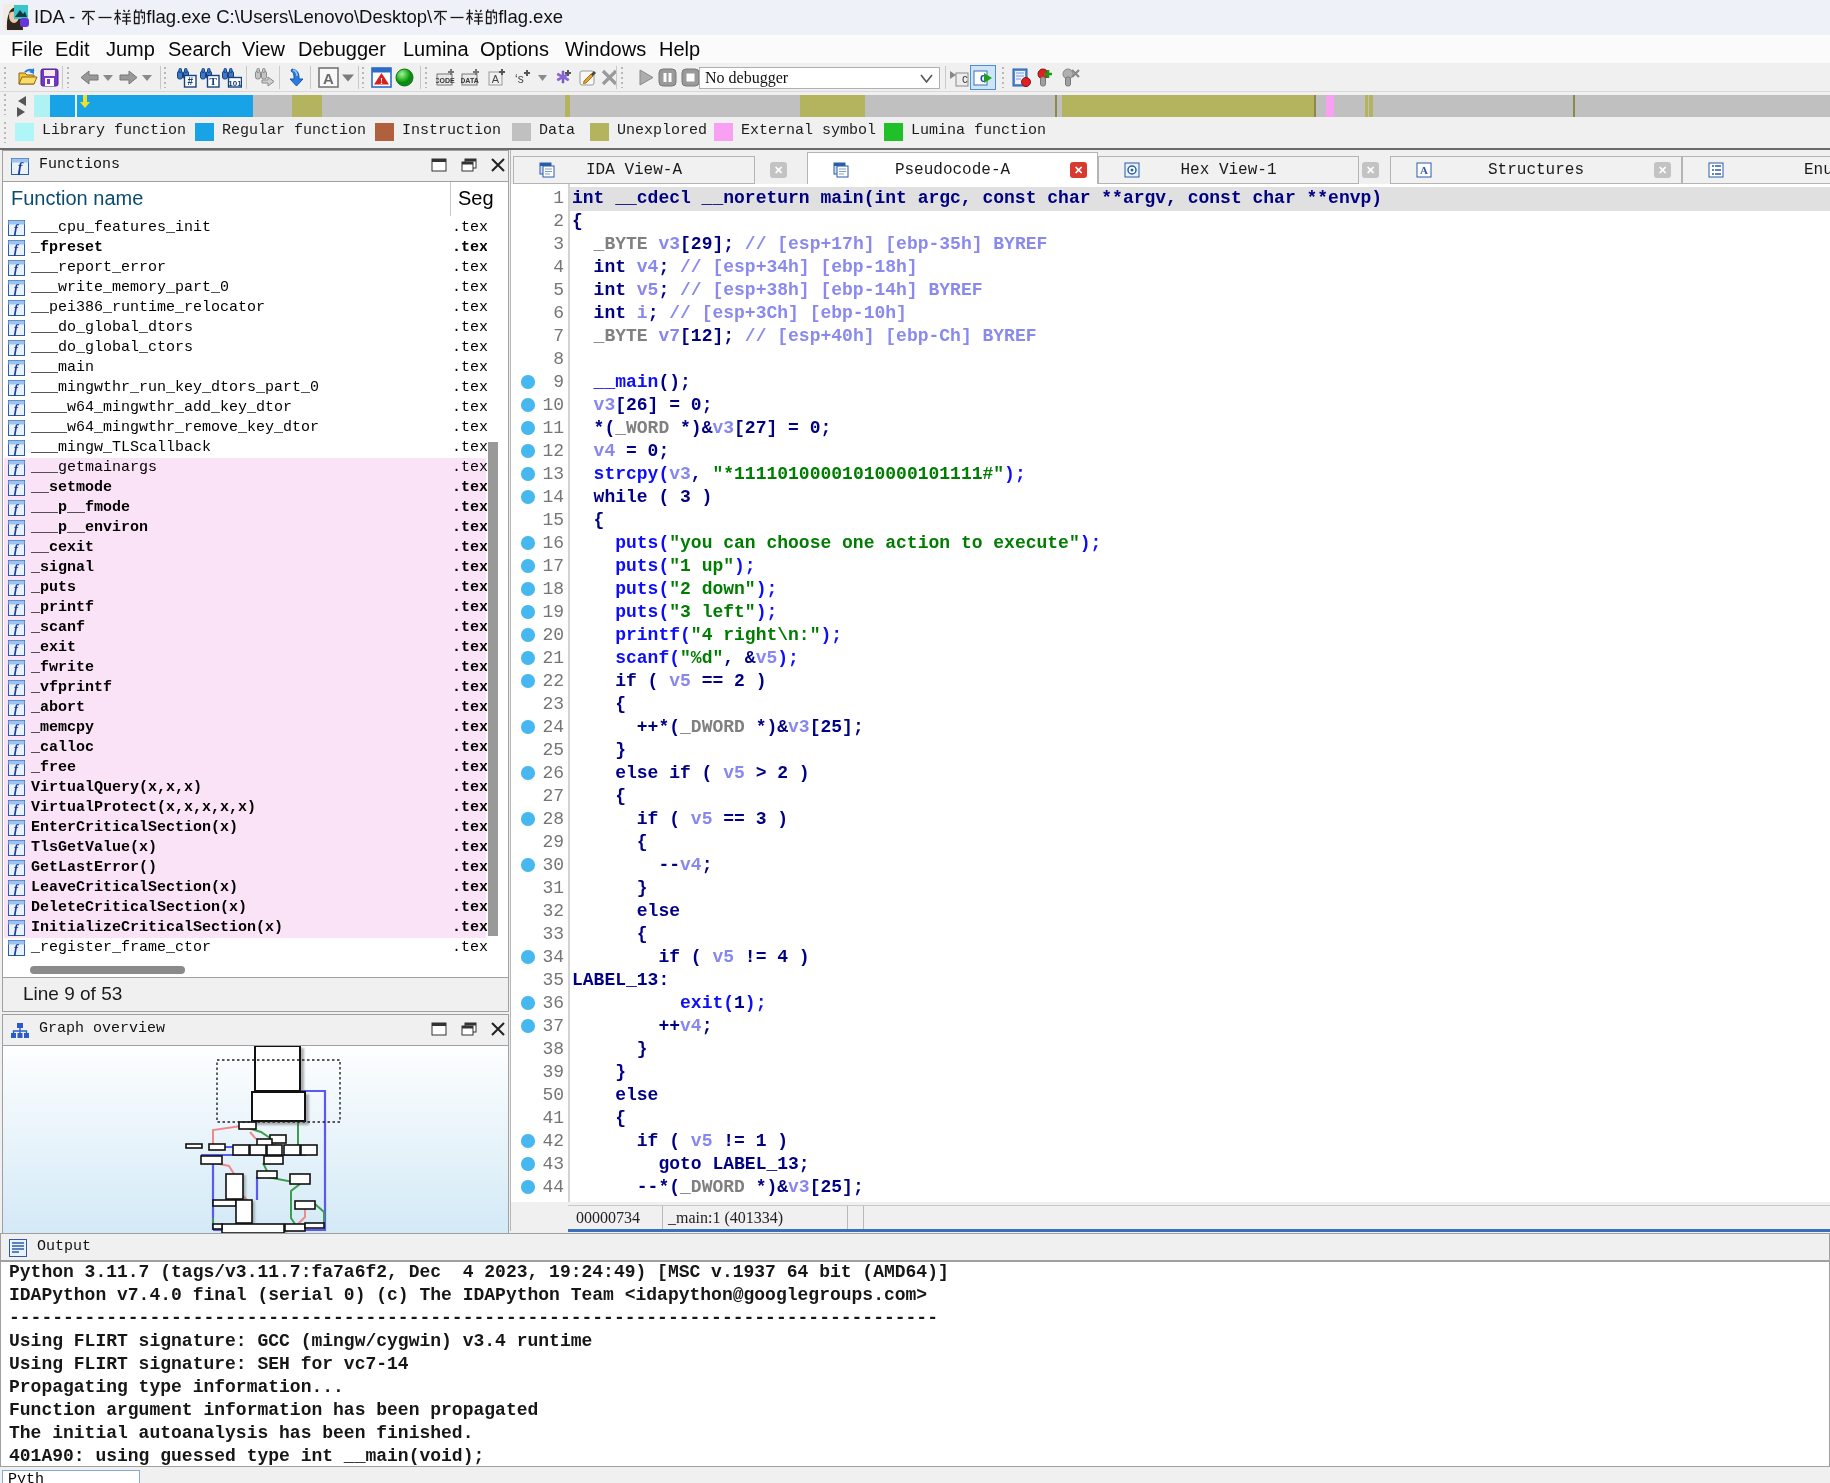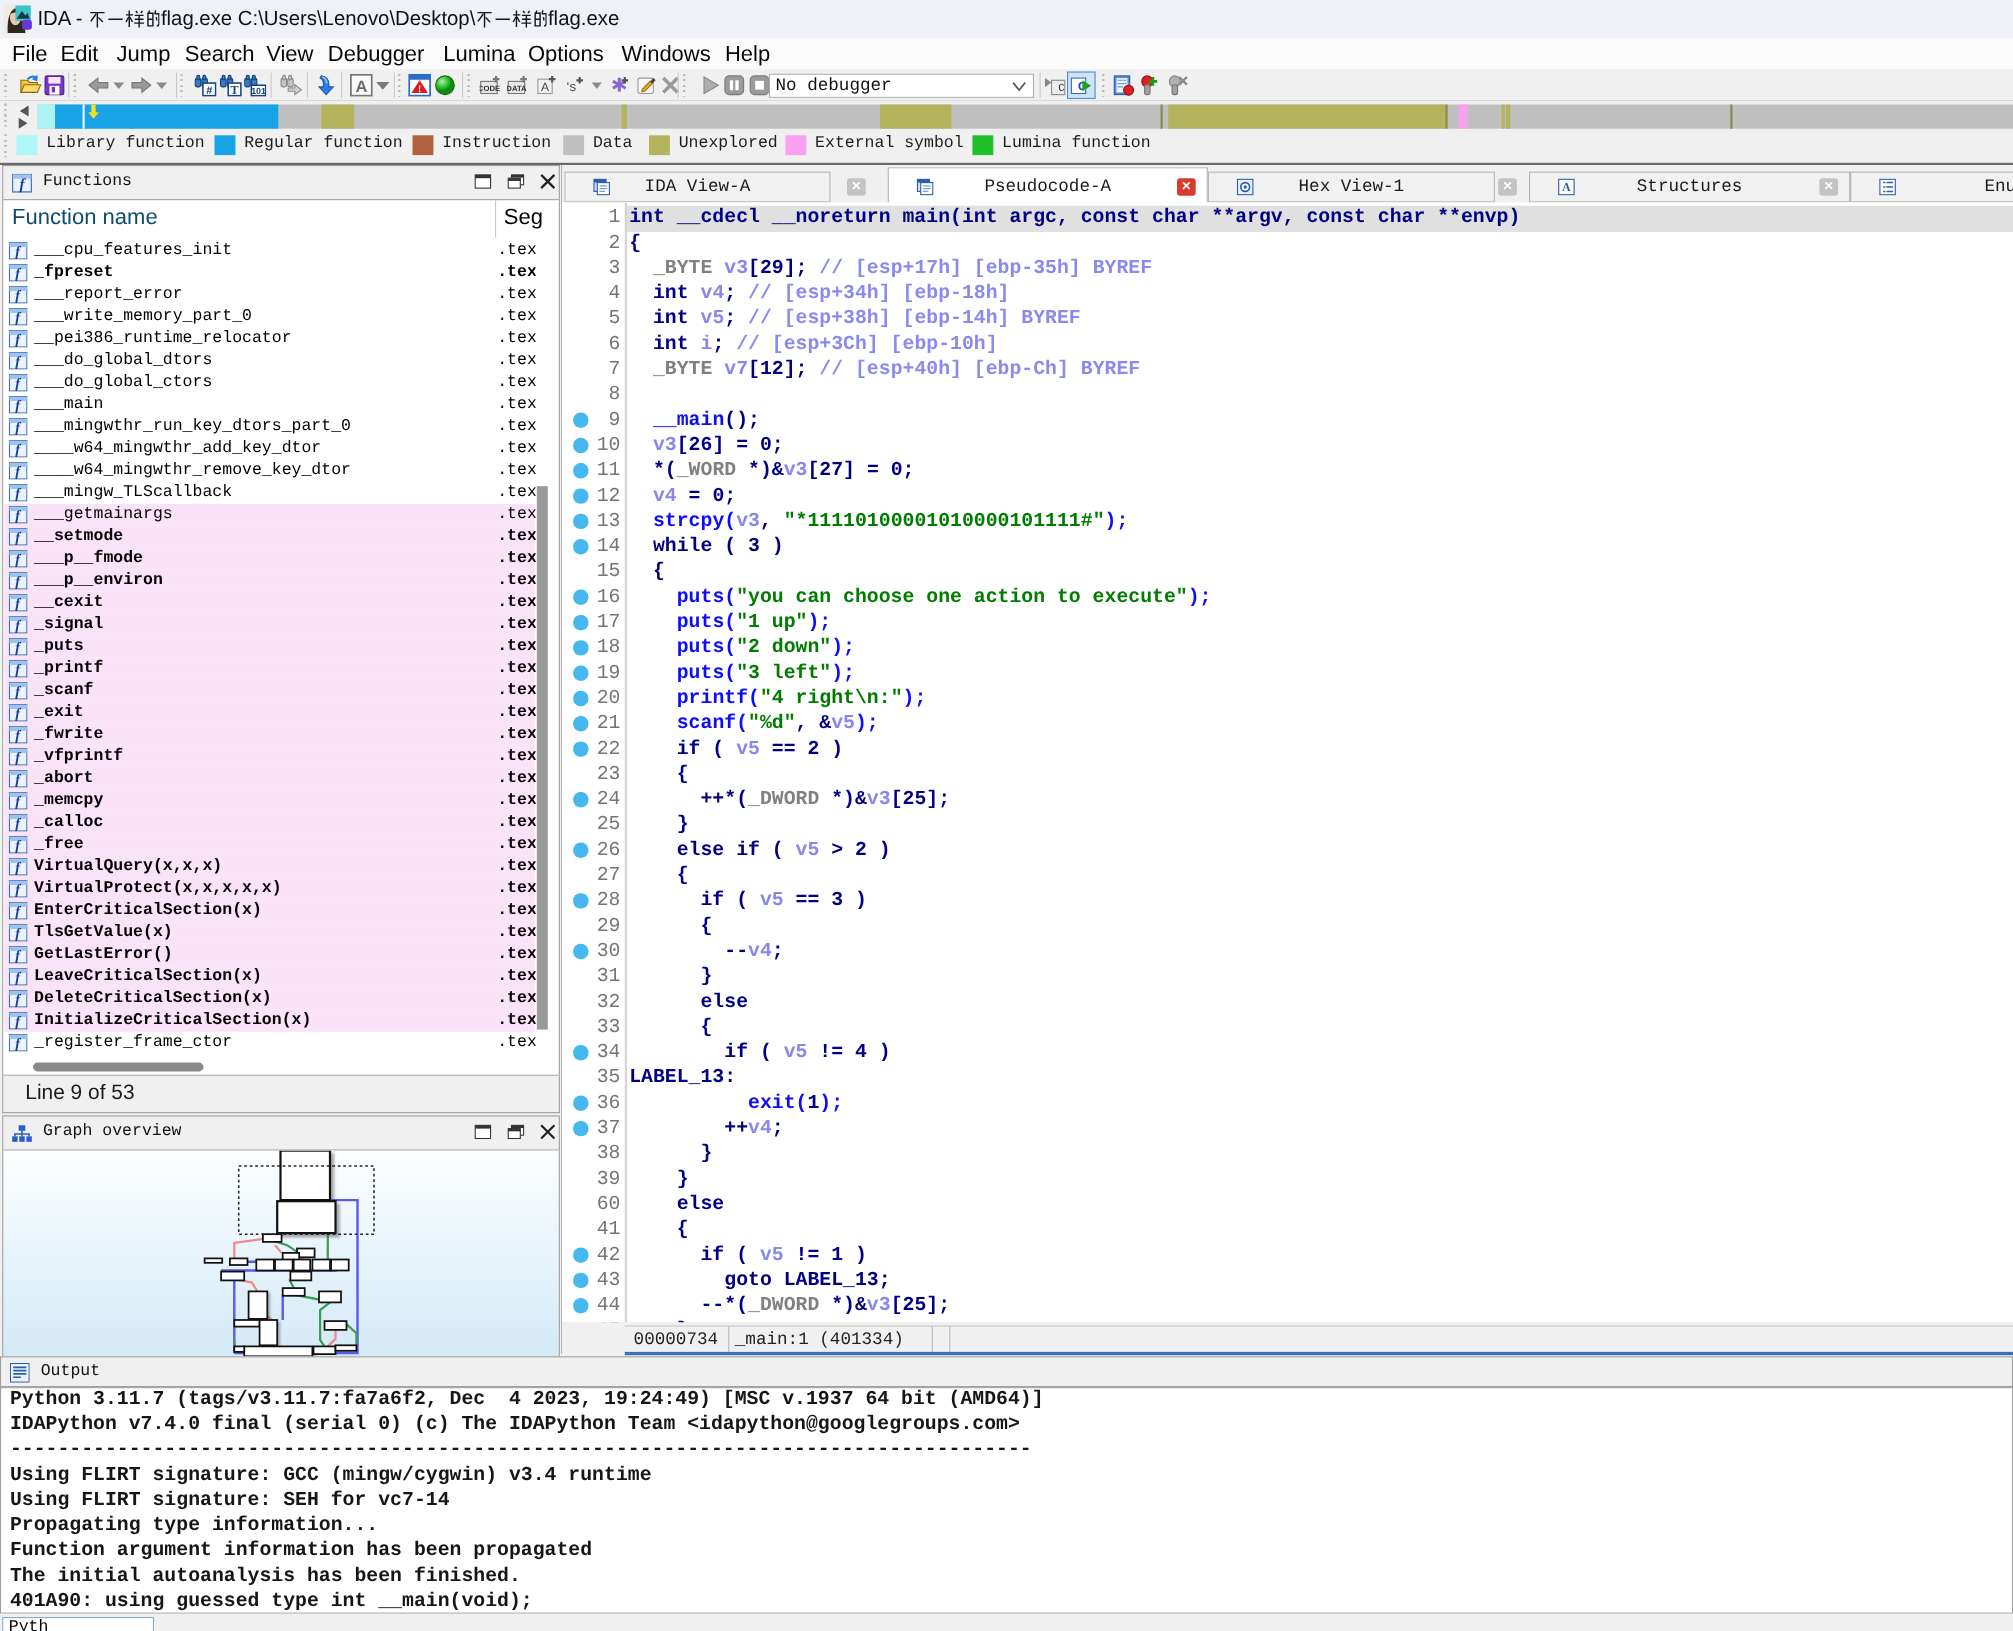--- a/index.html
+++ b/index.html
@@ -1,19 +1,19 @@
 <!DOCTYPE html>
 <html><head>
 <meta charset="utf-8">
 <style>
 * { margin:0; padding:0; box-sizing:border-box; }
 html,body { width:1830px; height:1483px; overflow:hidden; background:#f0f0f0;
   font-family:"Liberation Sans", sans-serif; }
 .abs { position:absolute; }
-.mono { font-family:Liberation Mono, monospace; }
+.mono { font-family:Liberation Serif, serif; }
 
 #titlebar { left:0; top:0; width:1830px; height:35px; background:#eff1f8; }
 #titletext { left:34px; top:6px; font-size:18.5px; color:#101010; display:flex; align-items:center; }
 #menubar { left:0; top:35px; width:1830px; height:28px; background:#fbfbfb; }
 .menuitem { position:absolute; top:3px; font-size:20px; color:#070707; }
 #toolbar { left:0; top:63px; width:1830px; height:29px; background:#f0f0f0; border-bottom:1px solid #d9d9d9; }
 .grip { position:absolute; top:4px; width:4px; height:21px;
   background-image:repeating-linear-gradient(to bottom,#b8b8b8 0 2px, transparent 2px 5px); background-size:2px 100%; background-repeat:repeat-y; }
 .tsep { position:absolute; top:3px; width:1px; height:23px; background:#c9c9c9; }
 .ticon { position:absolute; top:4px; width:21px; height:21px; }
@@ -763,21 +763,21 @@
 <div class="cl" style="top:671px"><span class="bp"></span><span class="lno">30</span><span class="ct">        --<span class="vr">v4</span>;</span></div>
 <div class="cl" style="top:694px"><span class="lno">31</span><span class="ct">      }</span></div>
 <div class="cl" style="top:717px"><span class="lno">32</span><span class="ct">      else</span></div>
 <div class="cl" style="top:740px"><span class="lno">33</span><span class="ct">      {</span></div>
 <div class="cl" style="top:763px"><span class="bp"></span><span class="lno">34</span><span class="ct">        if ( <span class="vr">v5</span> != 4 )</span></div>
 <div class="cl" style="top:786px"><span class="lno">35</span><span class="ct">LABEL_13:</span></div>
 <div class="cl" style="top:809px"><span class="bp"></span><span class="lno">36</span><span class="ct">          <span class="fn">exit(</span>1<span class="fn">);</span></span></div>
 <div class="cl" style="top:832px"><span class="bp"></span><span class="lno">37</span><span class="ct">        ++<span class="vr">v4</span>;</span></div>
 <div class="cl" style="top:855px"><span class="lno">38</span><span class="ct">      }</span></div>
 <div class="cl" style="top:878px"><span class="lno">39</span><span class="ct">    }</span></div>
-<div class="cl" style="top:901px"><span class="lno">60</span><span class="ct">    else</span></div>
+<div class="cl" style="top:901px"><span class="lno">50</span><span class="ct">    else</span></div>
 <div class="cl" style="top:924px"><span class="lno">41</span><span class="ct">    {</span></div>
 <div class="cl" style="top:947px"><span class="bp"></span><span class="lno">42</span><span class="ct">      if ( <span class="vr">v5</span> != 1 )</span></div>
 <div class="cl" style="top:970px"><span class="bp"></span><span class="lno">43</span><span class="ct">        goto LABEL_13;</span></div>
 <div class="cl" style="top:993px"><span class="bp"></span><span class="lno">44</span><span class="ct">      --*(<span class="gy">_DWORD</span> *)&amp;<span class="vr">v3</span>[25];</span></div>
 <div class="cl" style="top:1016px"><span class="lno">45</span><span class="ct">    }</span></div>
 </div>
 <div class="abs" id="codestatus">
   <span class="mono abs" style="left:8px;top:3px;font-size:16px;color:#222">00000734</span>
   <div class="abs" style="left:94px;top:0;width:1px;height:24px;background:#b8b8b8"></div>
   <span class="mono abs" style="left:100px;top:3px;font-size:16px;color:#222">_main:1 (401334)</span>

